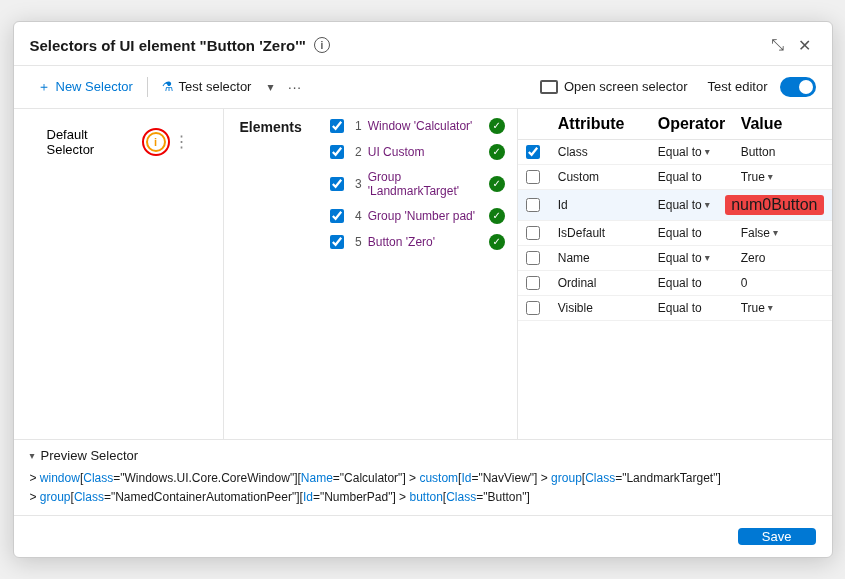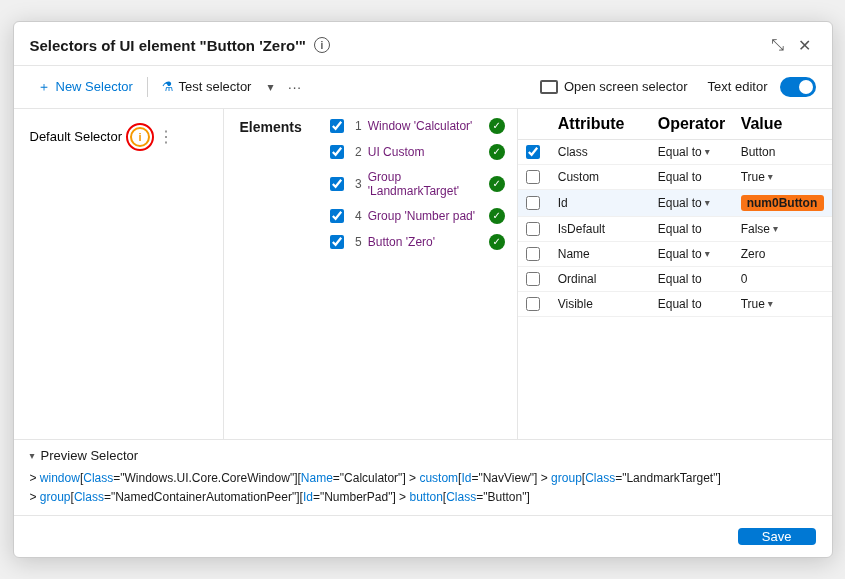--- a/index.html
+++ b/index.html
@@ -99,21 +99,21 @@
       width: 14px; height: 14px;
       background: #fff; border-radius: 50%;
     }
     .main-content {
       display: flex;
       height: 330px;
     }
     .left-panel {
       width: 210px;
       border-right: 1px solid #e5e5e5;
-      padding: 12px 8px;
+      padding: 12px 25px;
       display: flex;
       flex-direction: column;
       gap: 6px;
     }
     .selector-item {
       display: flex; align-items: center; gap: 8px;
       padding: 6px 8px;
       border-radius: 4px;
       cursor: pointer;
     }
@@ -197,23 +197,22 @@
       accent-color: #0078d4;
     }
     .attr-name { font-size: 12px; color: #1a1a1a; }
     .attr-op {
       display: flex; align-items: center; gap: 3px;
       font-size: 12px; color: #1a1a1a;
     }
     .attr-op-chevron { color: #555; font-size: 10px; }
     .attr-value { font-size: 12px; color: #1a1a1a; display: flex; align-items: center; gap: 3px; }
     .attr-value-chip {
-      background: #f97316; padding: 1px 6px; border-radius: 3px;
-      font-size: 12px;
-      font-weight: bold;
+      background: #ef4444; padding: 1px 6px; border-radius: 3px;
+      font-size: 16px;
     }
     .preview-section {
       border-top: 1px solid #e5e5e5;
       padding: 8px 16px;
     }
     .preview-toggle {
       display: flex; align-items: center; gap: 6px;
       cursor: pointer; font-size: 13px; color: #1a1a1a; font-weight: 500;
       margin-bottom: 6px;
     }
@@ -268,21 +267,21 @@
         <span>Test selector</span>
       </button>
       <button class="chevron-btn">▾</button>
       <button class="more-btn">···</button>
     </div>
     <div class="toolbar-right">
       <button class="open-screen-btn">
         <span class="screen-icon"></span>
         <span>Open screen selector</span>
       </button>
-      <span class="text-editor-label">Text editor</span>
+      <span class="text-editor-label">Test editor</span>
       <div class="toggle"></div>
     </div>
   </div>
 
   <div class="main-content">
 
     <div class="left-panel">
       <div class="selector-item">
         <span>Default Selector</span>
         <div class="info-icon-yellow-wrapper">

